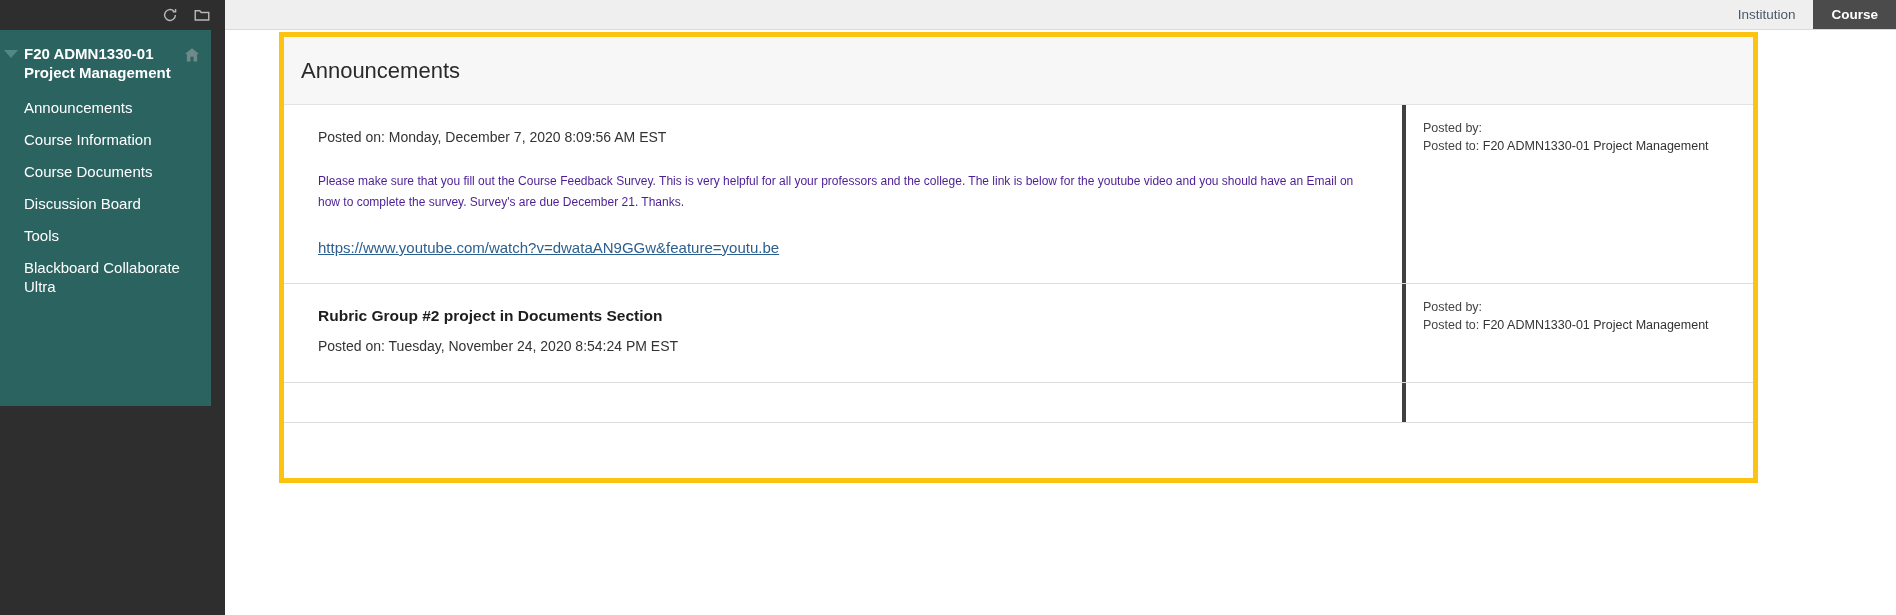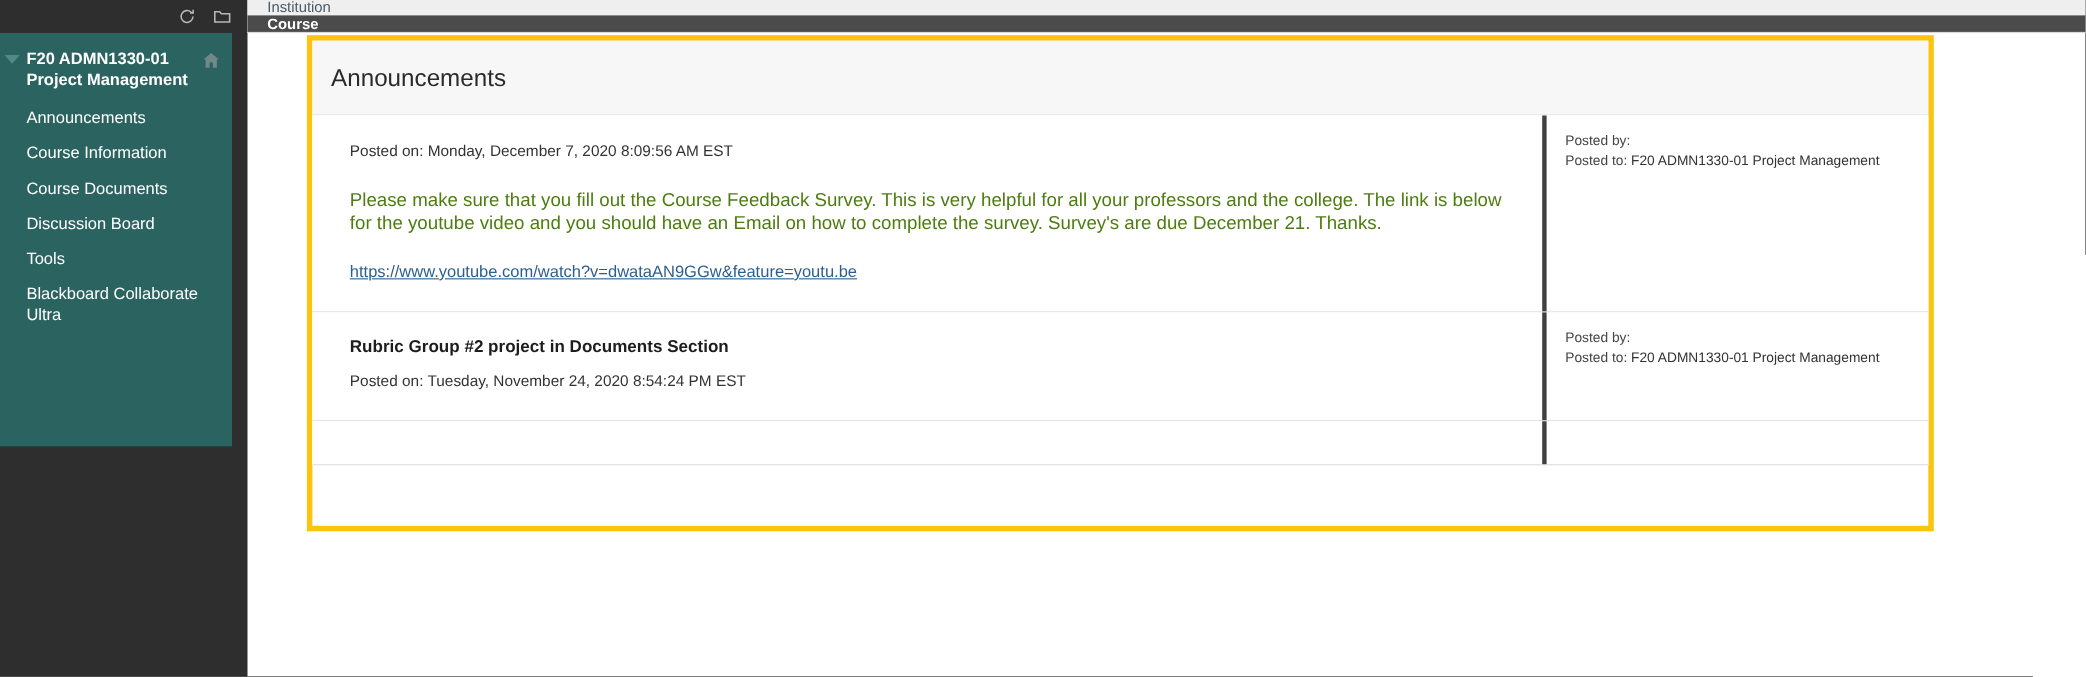--- a/index.html
+++ b/index.html
@@ -66,21 +66,21 @@
   .main {
     position: absolute; left: 225px; top: 0; width: 1671px; height: 615px;
     background: #ffffff;
   }
 
   
   .tabstrip {
     position: relative; height: 30px; width: 100%;
     background: #efefef;
     border-bottom: 1px solid #d9d9d9;
-    display: flex; align-items: stretch; justify-content: flex-end; flex-direction: column;
+    display: flex; align-items: stretch; justify-content: flex-end;
   }
   .tab {
     display: flex; align-items: center; padding: 0 18px;
     font-size: 13.5px; color: #4a5a68; cursor: pointer;
   }
   .tab.active {
     background: #4b4b4b; color: #ffffff; font-weight: bold;
   }
 
   
@@ -115,21 +115,21 @@
     padding: 22px 24px 26px 34px;
   }
   .ann-title {
     font-size: 15.5px; font-weight: bold; color: #1d1d1d;
     line-height: 20px; margin-bottom: 10px;
   }
   .ann-posted {
     font-size: 14px; color: #333333; line-height: 20px;
   }
   .ann-text {
-    font-size: 17px; color: #4d7c0f; line-height: 21px;
+    font-size: 12px; color: #4c1d95; line-height: 21px;
     margin-top: 24px;
   }
   .ann-link {
     display: inline-block; margin-top: 26px;
     font-size: 15px; color: #2b5f8f; text-decoration: underline;
     word-break: break-all; cursor: pointer;
   }
   .ann-meta {
     flex: 1 1 auto;
     border-left: 4px solid #404040;

